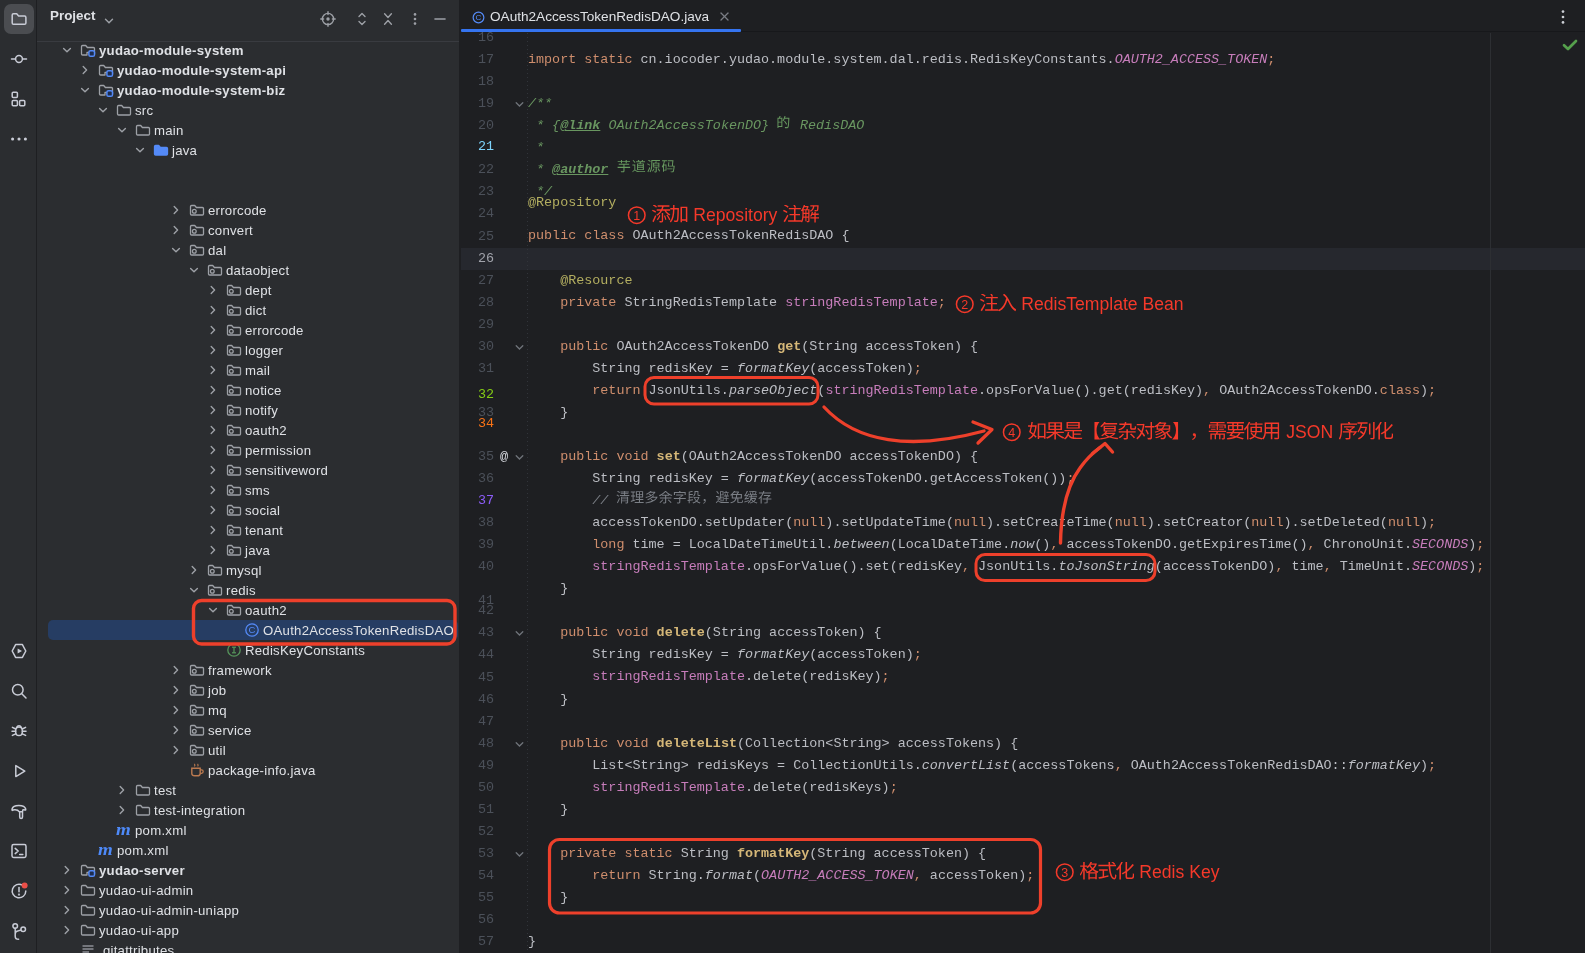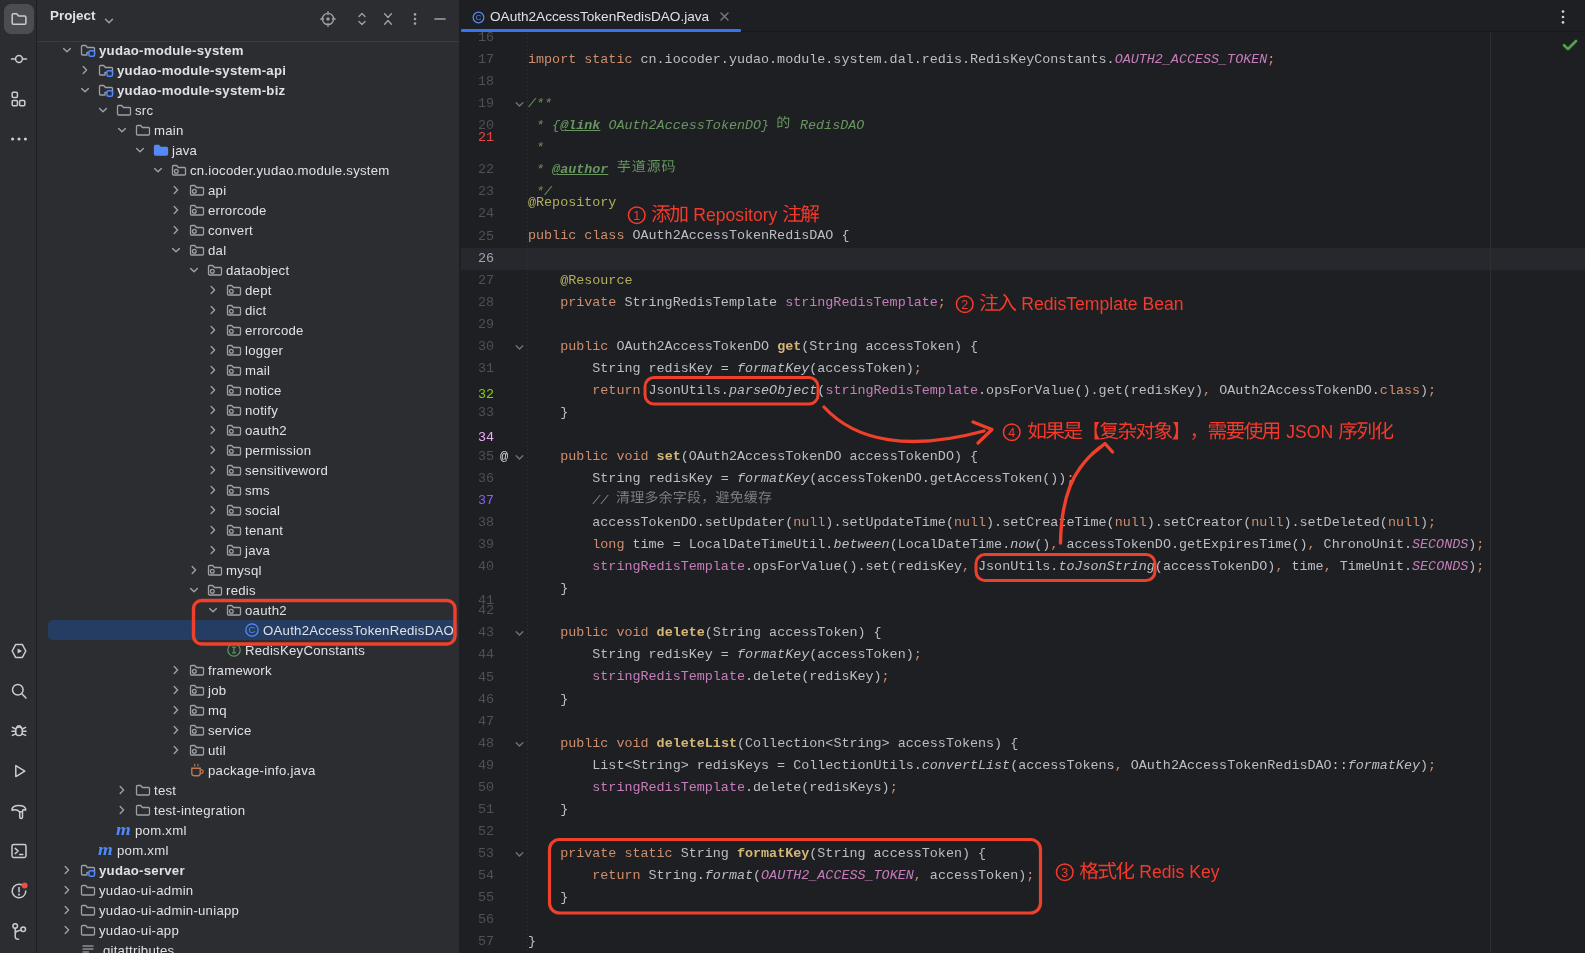--- a/index.html
+++ b/index.html
@@ -176,44 +176,20 @@
       </div>
       <div class="trow" style="top:140px">
         <svg class="abs" style="left:97px;top:4px" width="12" height="12" viewBox="0 0 12 12" fill="none" stroke="#9da0a6" stroke-width="1.4" stroke-linecap="round" stroke-linejoin="round">
           <path d="M2.6 4.4 L6 7.8 L9.4 4.4"></path>
         </svg>
         <svg class="abs" style="left:116px;top:2px" width="16" height="16" viewBox="0 0 16 16">
           <path d="M1.5 4.6 q0-1.1 1.1-1.1 h3.1 l1.7 2 h6 q1.1 0 1.1 1.1 v5.3 q0 1.1-1.1 1.1 h-10.8 q-1.1 0-1.1-1.1 z" fill="#548af7" stroke="#548af7" stroke-width="1.3" stroke-linejoin="round"></path>
         </svg>
         <div class="lbl" style="left:135px">java</div>
       </div>
-      <div class="trow" style="top:160px">
-        <svg class="abs" style="left:115px;top:4px" width="12" height="12" viewBox="0 0 12 12" fill="none" stroke="#9da0a6" stroke-width="1.4" stroke-linecap="round" stroke-linejoin="round">
-          <path d="M2.6 4.4 L6 7.8 L9.4 4.4"></path>
-        </svg>
-        <svg class="abs" style="left:134px;top:2px" width="16" height="16" viewBox="0 0 16 16">
-          <g fill="none" stroke="#9da0a6" stroke-width="1.3" stroke-linejoin="round">
-            <path d="M1.5 4.6 q0-1.1 1.1-1.1 h3.1 l1.7 2 h6 q1.1 0 1.1 1.1 v5.3 q0 1.1-1.1 1.1 h-10.8 q-1.1 0-1.1-1.1 z"></path>
-            <circle cx="5.3" cy="9.2" r="1.9"></circle>
-          </g>
-        </svg>
-        <div class="lbl" style="left:153px">cn.iocoder.yudao.module.system</div>
-      </div>
-      <div class="trow" style="top:180px">
-        <svg class="abs" style="left:133px;top:4px" width="12" height="12" viewBox="0 0 12 12" fill="none" stroke="#9da0a6" stroke-width="1.4" stroke-linecap="round" stroke-linejoin="round">
-          <path d="M4.2 2.6 L7.6 6 L4.2 9.4"></path>
-        </svg>
-        <svg class="abs" style="left:152px;top:2px" width="16" height="16" viewBox="0 0 16 16">
-          <g fill="none" stroke="#9da0a6" stroke-width="1.3" stroke-linejoin="round">
-            <path d="M1.5 4.6 q0-1.1 1.1-1.1 h3.1 l1.7 2 h6 q1.1 0 1.1 1.1 v5.3 q0 1.1-1.1 1.1 h-10.8 q-1.1 0-1.1-1.1 z"></path>
-            <circle cx="5.3" cy="9.2" r="1.9"></circle>
-          </g>
-        </svg>
-        <div class="lbl" style="left:171px">api</div>
-      </div>
       <div class="trow" style="top:200px">
         <svg class="abs" style="left:133px;top:4px" width="12" height="12" viewBox="0 0 12 12" fill="none" stroke="#9da0a6" stroke-width="1.4" stroke-linecap="round" stroke-linejoin="round">
           <path d="M4.2 2.6 L7.6 6 L4.2 9.4"></path>
         </svg>
         <svg class="abs" style="left:152px;top:2px" width="16" height="16" viewBox="0 0 16 16">
           <g fill="none" stroke="#9da0a6" stroke-width="1.3" stroke-linejoin="round">
             <path d="M1.5 4.6 q0-1.1 1.1-1.1 h3.1 l1.7 2 h6 q1.1 0 1.1 1.1 v5.3 q0 1.1-1.1 1.1 h-10.8 q-1.1 0-1.1-1.1 z"></path>
             <circle cx="5.3" cy="9.2" r="1.9"></circle>
           </g>
         </svg>
@@ -656,34 +632,34 @@
     <div class="abs" style="left:1490px;top:33px;width:1px;height:920px;background:#2d2f33"></div>
     <div class="abs" style="left:527px;top:33px;width:1px;height:920px;background:repeating-linear-gradient(to bottom,#31343a 0,#31343a 1px,transparent 1px,transparent 4px)"></div>
     <svg class="abs" style="left:1561px;top:38px" width="18" height="14" viewBox="0 0 18 14" fill="none" stroke="#55a04c" stroke-width="2.7" stroke-linecap="round" stroke-linejoin="round">
       <path d="M3 7.2 L7 11 L15 3"></path>
     </svg>
     <div class="gut" style="top:27.0px;color:#4b5059">16</div>
     <div class="gut" style="top:49.0px;color:#4b5059">17</div>
     <div class="gut" style="top:71.1px;color:#4b5059">18</div>
     <div class="gut" style="top:93.2px;color:#4b5059">19</div>
     <div class="gut" style="top:115.2px;color:#4b5059">20</div>
-    <div class="gut" style="top:127px;color:#ef4444">21</div>
+    <div class="gut" style="top:136px;color:#7dd3fc">21</div>
     <div class="gut" style="top:159.3px;color:#4b5059">22</div>
     <div class="gut" style="top:181.3px;color:#4b5059">23</div>
     <div class="gut" style="top:203.4px;color:#4b5059">24</div>
     <div class="gut" style="top:225.5px;color:#4b5059">25</div>
     <div class="gut" style="top:247.5px;color:#a1a3ab">26</div>
     <div class="gut" style="top:269.6px;color:#4b5059">27</div>
     <div class="gut" style="top:291.6px;color:#4b5059">28</div>
     <div class="gut" style="top:313.7px;color:#4b5059">29</div>
     <div class="gut" style="top:335.7px;color:#4b5059">30</div>
     <div class="gut" style="top:357.8px;color:#4b5059">31</div>
     <div class="gut" style="top:384px;color:#84cc16">32</div>
     <div class="gut" style="top:401.9px;color:#4b5059">33</div>
-    <div class="gut" style="top:427px;color:#f0abfc">34</div>
+    <div class="gut" style="top:413px;color:#f97316">34</div>
     <div class="gut" style="top:445.9px;color:#4b5059">35</div>
     <div class="gut" style="top:468.0px;color:#4b5059">36</div>
     <div class="gut" style="top:490px;color:#8b5cf6">37</div>
     <div class="gut" style="top:512.1px;color:#4b5059">38</div>
     <div class="gut" style="top:534.2px;color:#4b5059">39</div>
     <div class="gut" style="top:556.2px;color:#4b5059">40</div>
     <div class="gut" style="top:590px;color:#4b5059">41</div>
     <div class="gut" style="top:600.3px;color:#4b5059">42</div>
     <div class="gut" style="top:622.4px;color:#4b5059">43</div>
     <div class="gut" style="top:644.4px;color:#4b5059">44</div>

